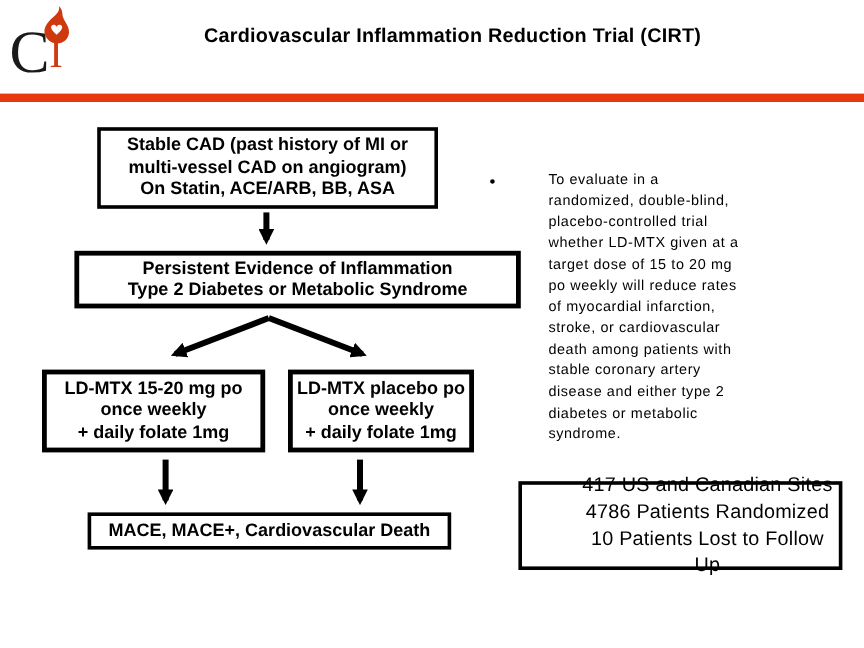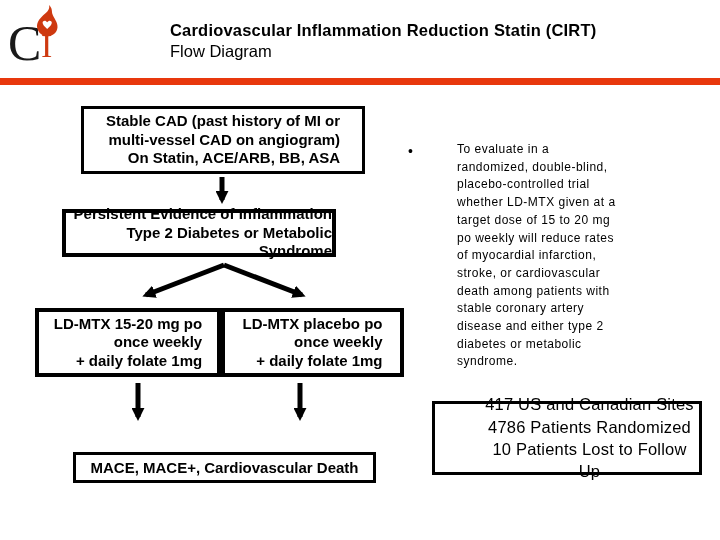--- a/index.html
+++ b/index.html
@@ -44,32 +44,32 @@
     position:absolute;left:0;top:78px;width:720px;height:7px;
     background:var(--accent);
   }
   
   .arrows{position:absolute;left:0;top:0;width:720px;height:540px;pointer-events:none;}
   .fbox{
     position:absolute;
     box-sizing:border-box;
     border:3px solid #000;
     background:#fff;
-    text-align:right;
+    text-align:center;
     font-weight:bold;
     font-size:15px;line-height:18.5px;
     white-space:pre-line;
     display:flex;align-items:center;justify-content:center;
   }
   .fbox.thick{border-width:4px;}
   .box-stable   {left:81px;  top:106px; width:284px; height:68px;}
-  .box-inflam   {left:62px;  top:209px; width:274px; height:48px;}
+  .box-inflam   {left:62px;  top:209px; width:372px; height:48px;}
   .box-active   {left:35px;  top:308px; width:186px; height:69px;}
-  .box-placebo  {left:221px; top:308px; width:183px; height:69px;}
-  .box-outcomes {left:73px;  top:427px; width:303px; height:31px; line-height:15px;margin-top:25px;}
+  .box-placebo  {left:240px; top:308px; width:155px; height:69px;}
+  .box-outcomes {left:73px;  top:427px; width:303px; height:31px; line-height:15px;}
   
   .bullet-item{position:absolute;left:408px;top:141px;width:300px;}
   .bullet-marker{
     position:absolute;left:0;top:2px;font-size:14px;line-height:17.7px;
   }
   .objective-text{
     position:absolute;left:49px;top:0;width:252px;
     font-size:12px;line-height:17.7px;letter-spacing:0.5px;
     white-space:pre-line;
   }
@@ -89,22 +89,21 @@
   <div class="logo">
     <span class="letter letter-c">C</span>
     <svg class="flame" viewBox="0 0 30 34" aria-hidden="true">
       <path fill="currentColor" d="M17 0 C18.5 5 14 7.5 10 11.5 C6.2 15.3 4.3 19.2 5.3 23.2 C6.5 28 10.6 31.2 15.4 31.2 C20.8 31.2 25.1 27.6 25.5 22.3 C25.9 16.8 21.6 13.2 20.4 9 C19.6 6.2 20.6 3.4 17 0 Z"></path>
       <path fill="#ffffff" d="M15.2 17.2 C13.8 14.9 10.9 15.2 10.6 17.6 C10.4 19.6 12.8 21.9 15.2 23.9 C17.6 21.9 20 19.6 19.8 17.6 C19.5 15.2 16.6 14.9 15.2 17.2 Z"></path>
     </svg>
     <span class="letter-i">I</span>
   </div>
 
   <div class="titleblock">
-    <h1 class="page-title">Cardiovascular Inflammation Reduction Statin (CIRT)</h1>
-    <div class="page-subtitle">Flow Diagram</div>
+    <h1 class="page-title">Cardiovascular Inflammation Reduction Trial (CIRT)</h1>
   </div>
 
   <div class="divider"></div>
 
   <svg class="arrows" viewBox="0 0 720 540">
     <defs>
       <marker id="ah" viewBox="0 0 3 3" markerWidth="2.6" markerHeight="2.6" refX="2.1" refY="1.5" orient="auto">
         <path d="M0,0 L3,1.5 L0,3 Z" fill="#000"></path>
       </marker>
     </defs>

